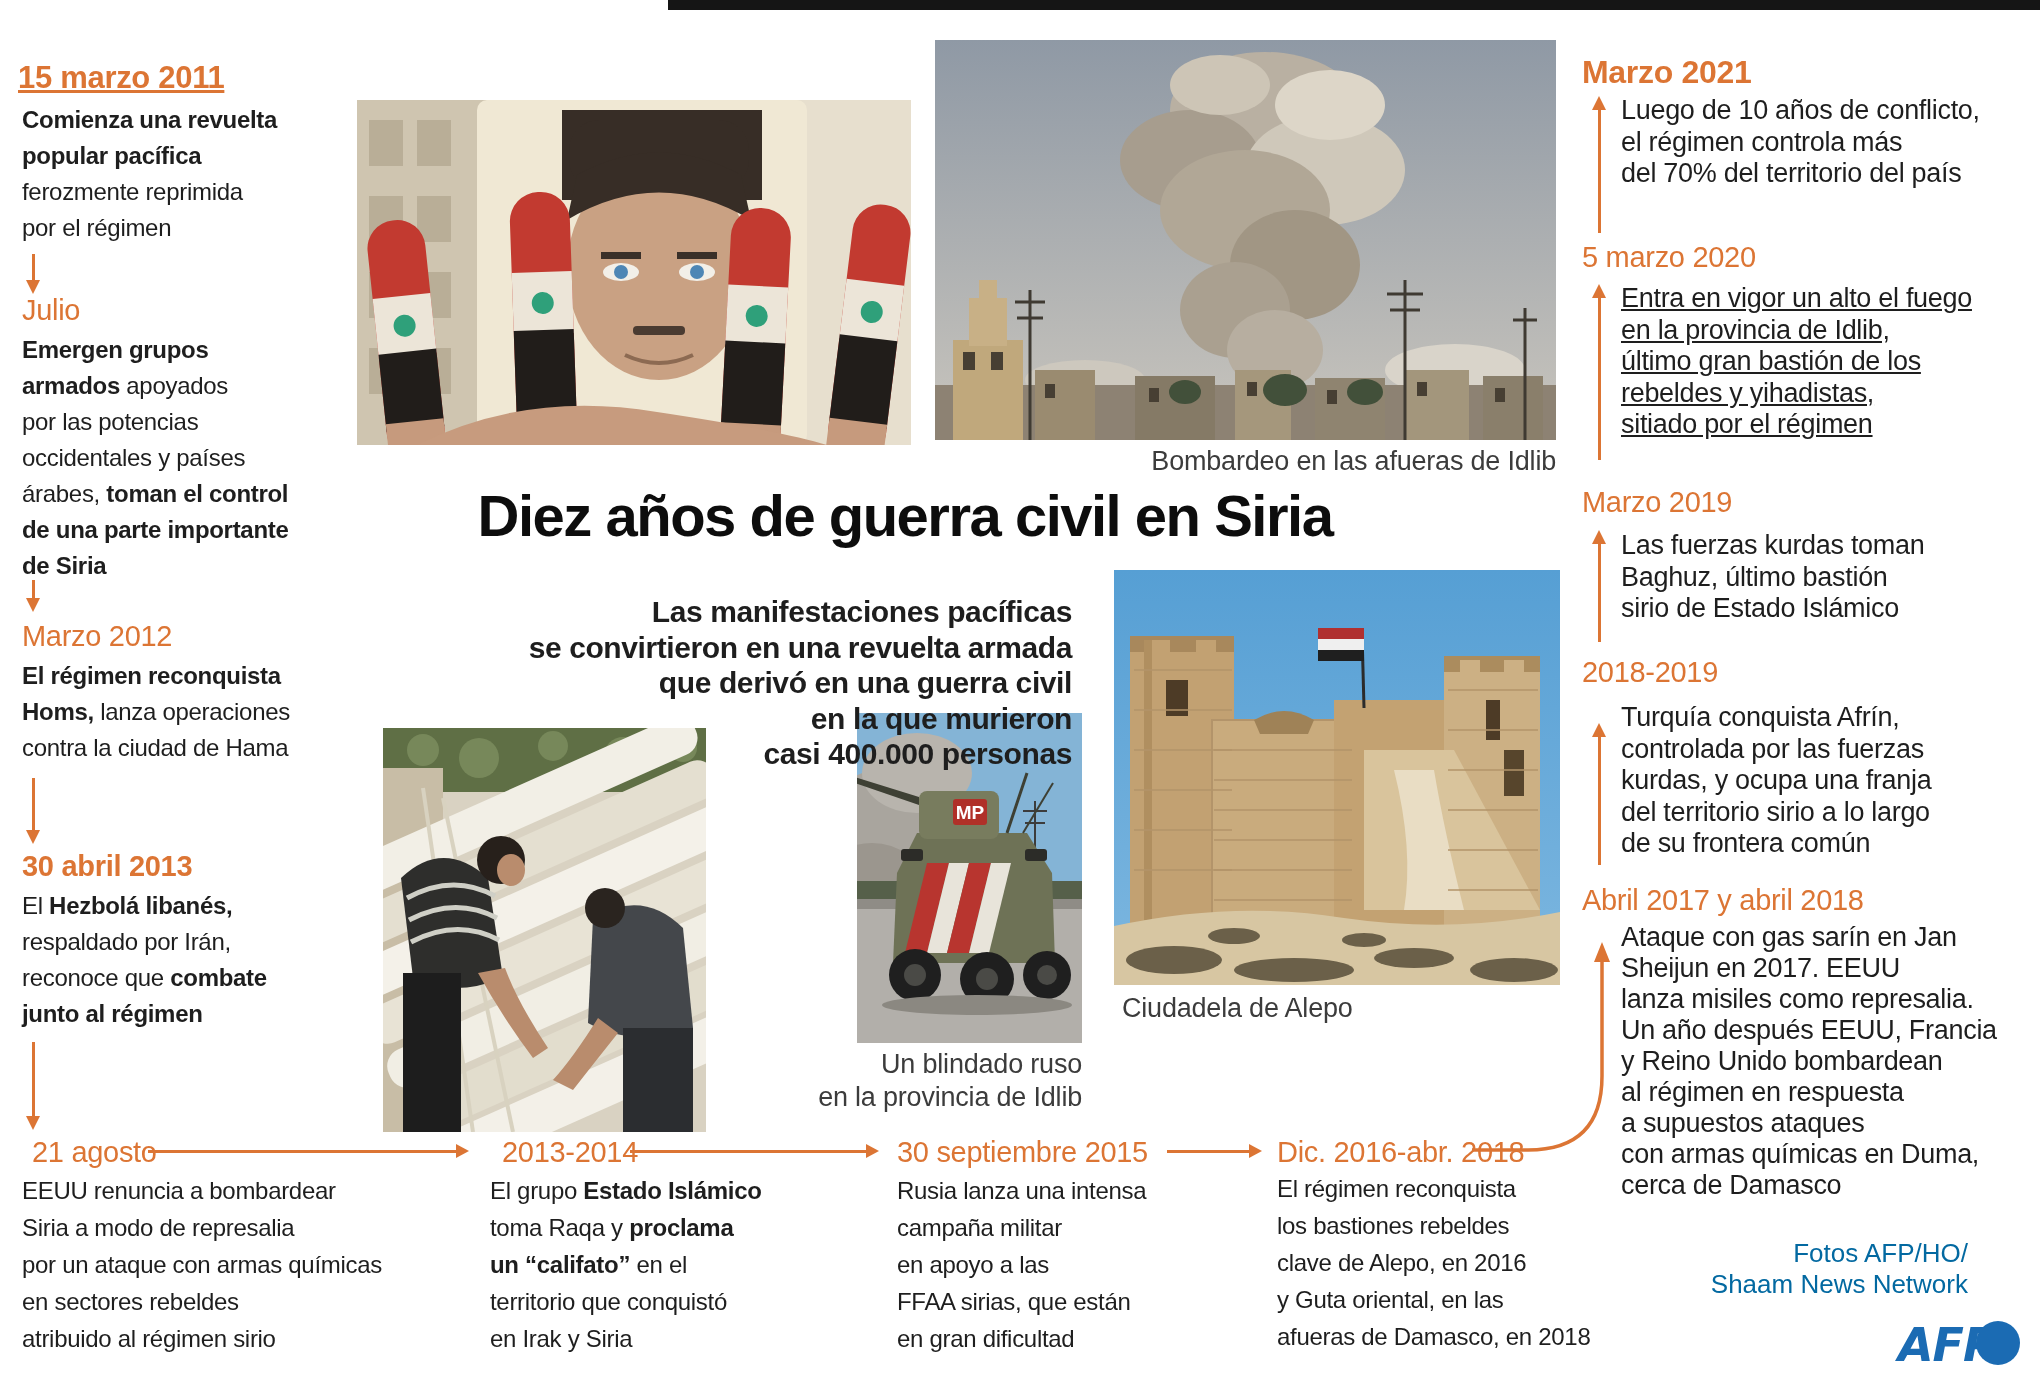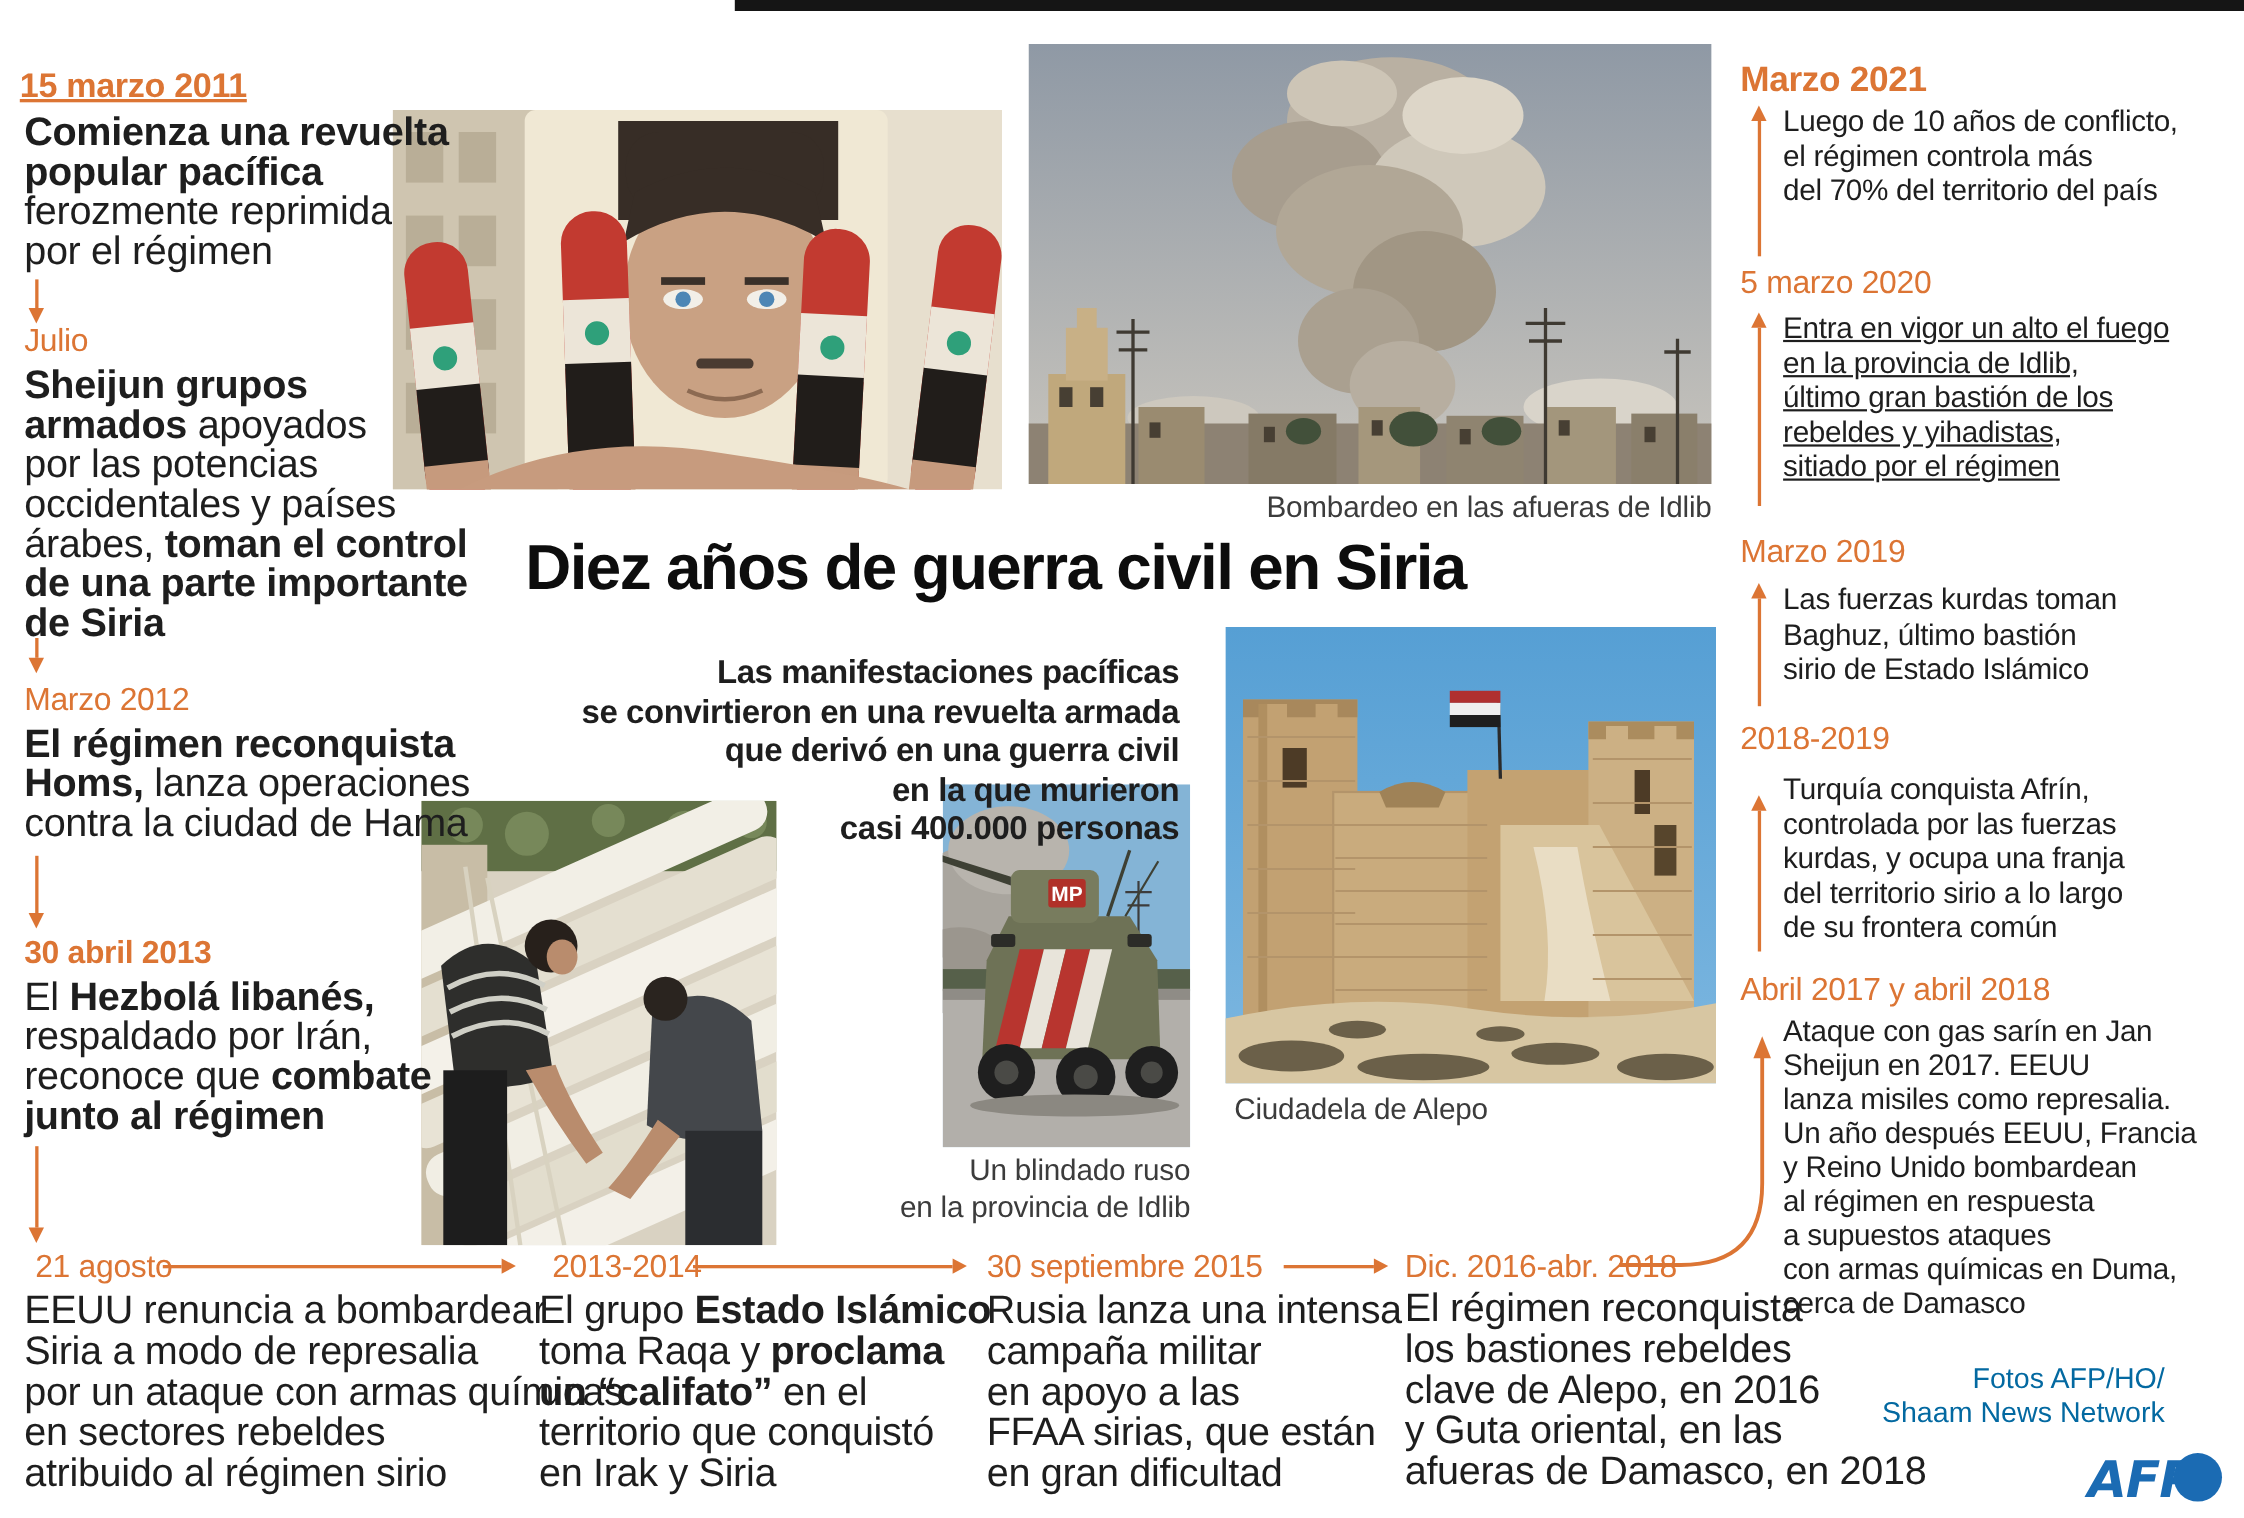--- a/index.html
+++ b/index.html
@@ -10,21 +10,21 @@
   }
   html,body{margin:0;padding:0;}
   body{
     width:2040px;height:1380px;position:relative;background:#ffffff;
     font-family:"Liberation Sans","DejaVu Sans",sans-serif;color:var(--ink);
     overflow:hidden;
   }
   .abs{position:absolute;}
   .date{font-size:29px;color:var(--orange);white-space:pre;letter-spacing:-0.3px;}
   .date.big{font-weight:bold;font-size:31px;}
-  .body-text{font-size:36px;line-height:36px;color:var(--ink);white-space:pre;letter-spacing:-0.3px;}
+  .body-text{font-size:24px;line-height:36px;color:var(--ink);white-space:pre;letter-spacing:-0.3px;}
   .body-text .b{font-weight:bold;}
   .rcol{font-size:27px;line-height:31.5px;}
   .brow{line-height:37px;}
   .caption{font-size:27px;color:var(--cap);white-space:pre;letter-spacing:-0.2px;}
   .title{font-size:58px;font-weight:bold;color:#0d0d0d;letter-spacing:-1.5px;text-align:center;white-space:pre;}
   .subtitle{font-size:30px;font-weight:bold;line-height:35.5px;text-align:right;white-space:pre;letter-spacing:-0.4px;}
   .credits{font-size:26px;line-height:31px;color:#0369a1;text-align:right;white-space:pre;}
   .arrow-v{position:absolute;width:3px;background:var(--orange);}
   .arrow-v.down::after{content:"";position:absolute;bottom:-14px;left:-6px;width:0;height:0;
     border-left:7.5px solid transparent;border-right:7.5px solid transparent;border-top:14px solid var(--orange);}
@@ -308,21 +308,21 @@
 en la provincia de Idlib</div>
 
 <div class="abs date big" style="left:18px;top:60px;text-decoration:underline;">15 marzo 2011</div>
 <div class="abs body-text" style="left:22px;top:102px;"><span class="b">Comienza una revuelta
 popular pacífica</span><span>
 ferozmente reprimida
 por el régimen</span></div>
 <div class="arrow-v down" style="left:32px;top:254px;height:26px;"></div>
 
 <div class="abs date" style="left:22px;top:294px;">Julio</div>
-<div class="abs body-text" style="left:22px;top:332px;"><span class="b">Sheijun grupos
+<div class="abs body-text" style="left:22px;top:332px;"><span class="b">Emergen grupos
 armados</span><span> apoyados
 por las potencias
 occidentales y países
 árabes, </span><span class="b">toman el control
 de una parte importante
 de Siria</span></div>
 <div class="arrow-v down" style="left:32px;top:580px;height:18px;"></div>
 
 <div class="abs date" style="left:22px;top:620px;">Marzo 2012</div>
 <div class="abs body-text" style="left:22px;top:658px;"><span class="b">El régimen reconquista

